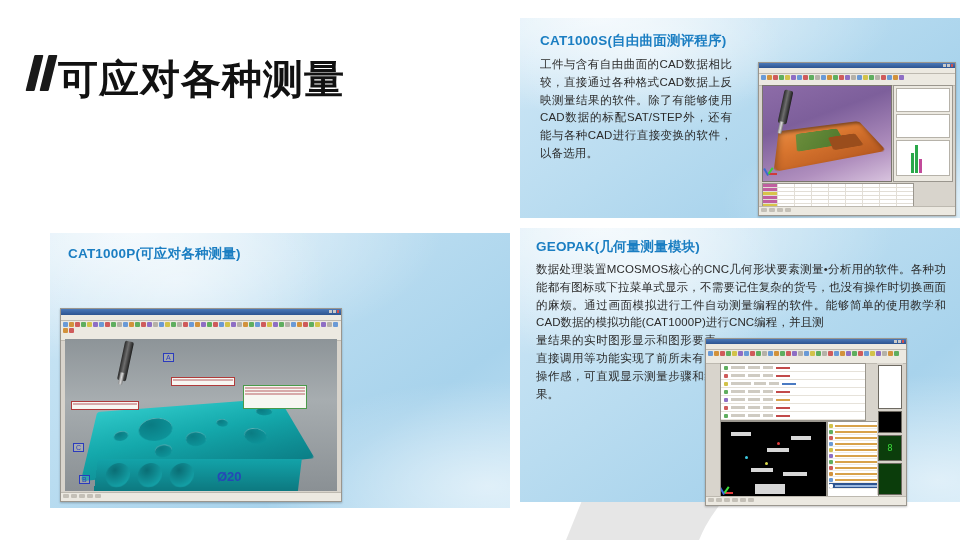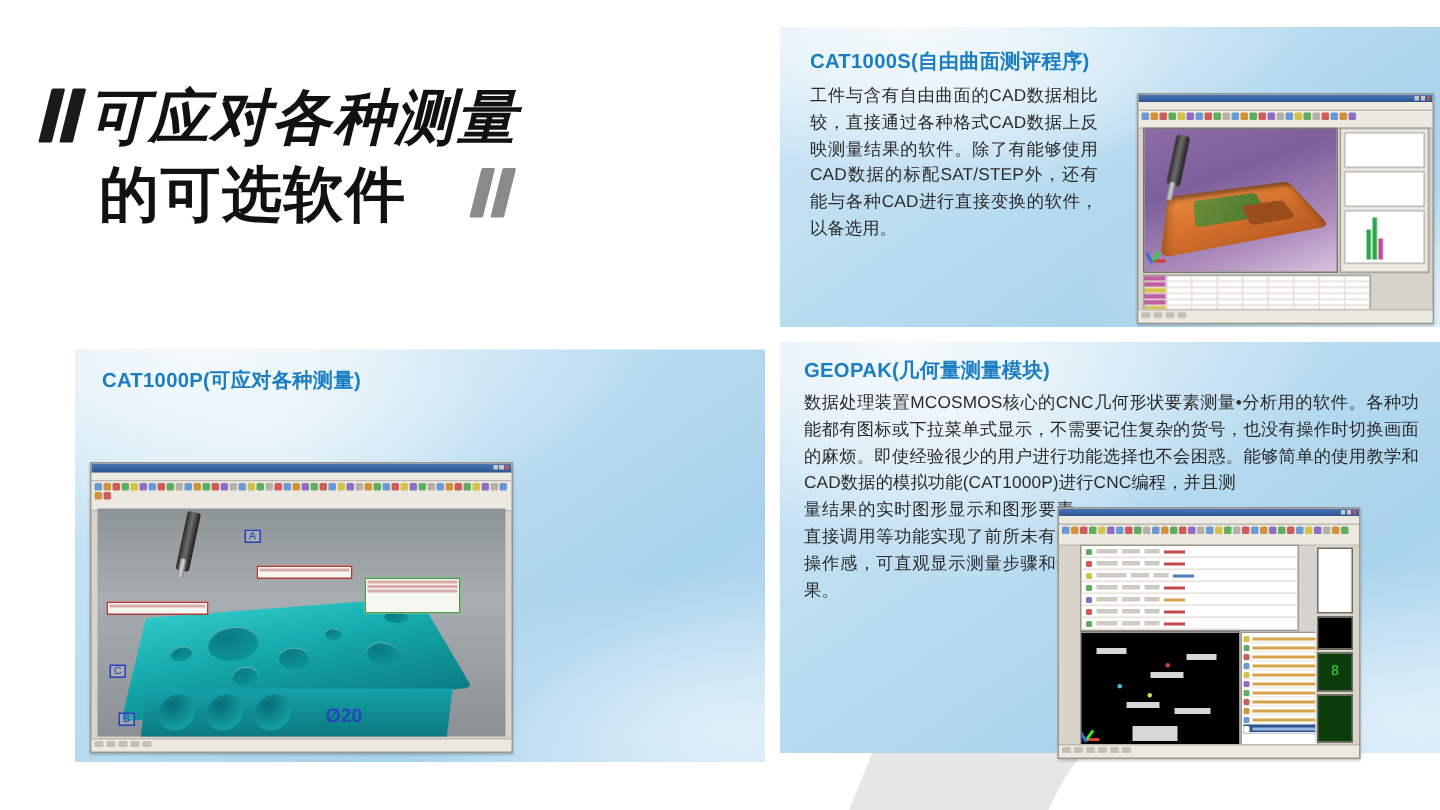--- a/index.html
+++ b/index.html
@@ -29,21 +29,21 @@
     z-index:0;
   }
   .swoosh-d{
     position:absolute;left:930px;top:330px;width:200px;height:200px;
     background:#ffffff;border-radius:60% 0 0 0;
     z-index:1;
   }
 
   
   .title-block{position:absolute;left:30px;top:55px;width:470px;z-index:5;}
-  .title-row{display:flex;align-items:center;font-style:italic;}
+  .title-row{display:flex;align-items:flex-start;}
   .qmark{
     display:inline-block;font-weight:700;line-height:1;
     letter-spacing:-2px;
   }
   .qmark span{
     display:inline-block;width:9px;height:36px;background:#1a1a1a;
     transform:skewX(-14deg);margin-right:5px;border-radius:1px;
   }
   .qmark.close span{background:#8a8a8a;height:33px;width:9px;}
   .title-line{
@@ -193,25 +193,20 @@
   <div class="swoosh-c"></div>
   <div class="swoosh-d"></div>
   <div class="swoosh-a"></div>
   <div class="swoosh-b"></div>
 
   <div class="title-block">
     <div class="title-row">
       <span class="qmark open"><span></span><span></span></span>
       <span class="title-line">可应对各种测量</span>
     </div>
-    <div class="title-l2-row">
-      <span class="title-indent"></span>
-      <span class="title-line">的可选软件</span>
-      <span class="qmark close"><span></span><span></span></span>
-    </div>
   </div>
 
   <div class="panel" id="panel-cat1000s">
     <div class="panel-head">CAT1000S(自由曲面测评程序)</div>
     <div class="panel-body">工件与含有自由曲面的CAD数据相比较，直接通过各种格式CAD数据上反映测量结果的软件。除了有能够使用CAD数据的标配SAT/STEP外，还有能与各种CAD进行直接变换的软件，以备选用。</div>
   </div>
 
   <div class="shot" id="shot-cat1000s">
     <div class="tbar"></div>
     <div class="menu"></div>
@@ -423,21 +418,21 @@
         <i></i>
         <i></i>
         <i></i>
         <i></i>
       </div>
   </div>
 
   <div class="panel" id="panel-geopak">
     <div class="panel-head">GEOPAK(几何量测量模块)</div>
     <div class="panel-body">
-      <p>数据处理装置MCOSMOS核心的CNC几何形状要素测量•分析用的软件。各种功能都有图标或下拉菜单式显示，不需要记住复杂的货号，也没有操作时切换画面的麻烦。即使经验很少的用户进行功能选择也不会困惑。能够简单的使用教学和CAD数据的模拟功能(CAT1000P)进行CNC编程，并且测</p>
+      <p>数据处理装置MCOSMOS核心的CNC几何形状要素测量•分析用的软件。各种功能都有图标或下拉菜单式显示，不需要记住复杂的货号，也没有操作时切换画面的麻烦。通过画面模拟进行工件自动测量编程的软件。能够简单的使用教学和CAD数据的模拟功能(CAT1000P)进行CNC编程，并且测</p>
       <p class="tail">量结果的实时图形显示和图形要素直接调用等功能实现了前所未有的操作感，可直观显示测量步骤和结果。</p>
     </div>
   </div>
 
   <div class="shot" id="shot-geopak">
     <div class="tbar" style="height:5px"></div>
     <div class="menu"></div>
     <div class="tools" style="height:11px">
       <i style="background:#6a9ad6"></i>
         <i style="background:#d2923c"></i>

